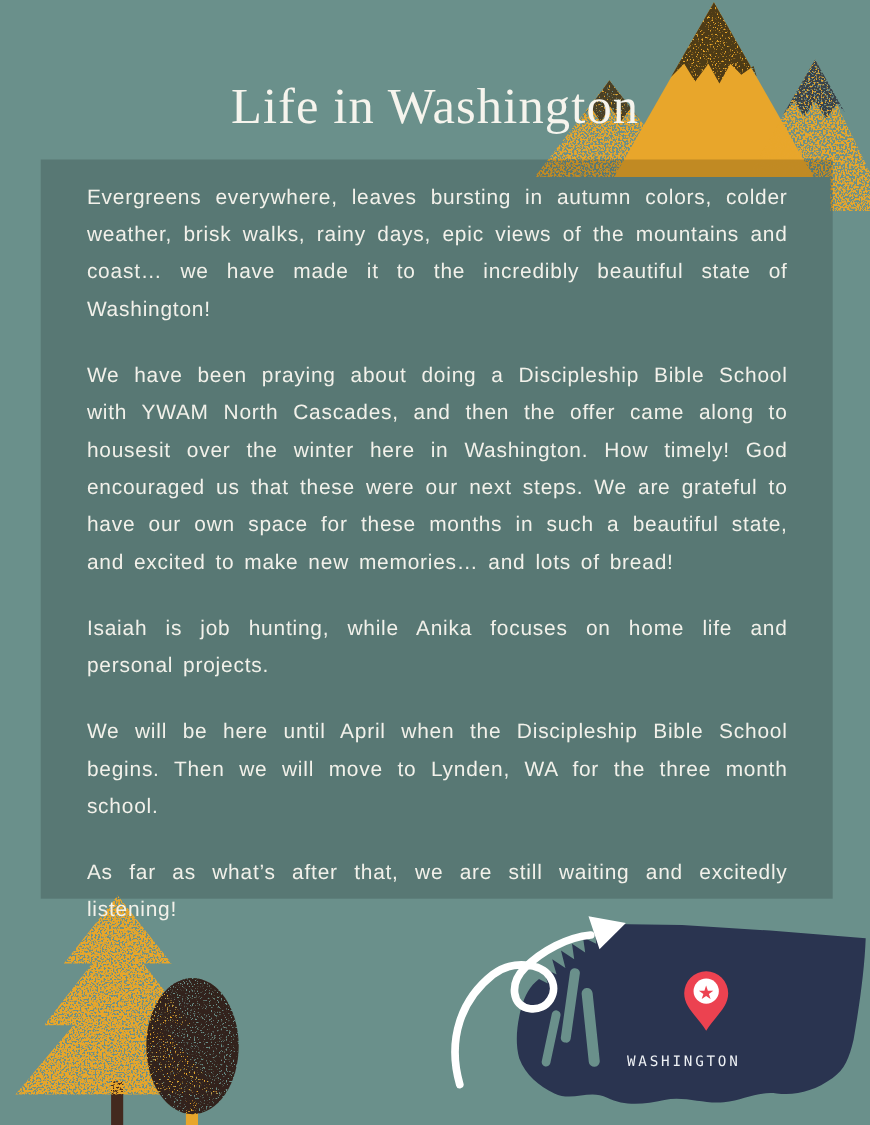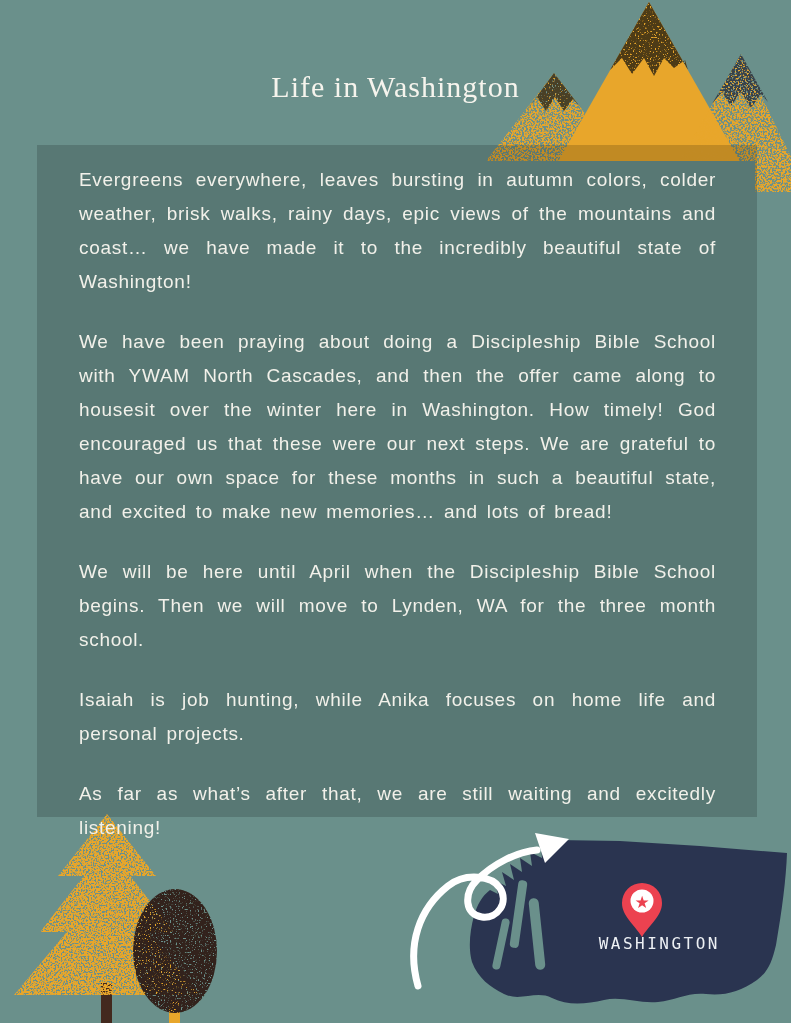--- a/index.html
+++ b/index.html
@@ -6,36 +6,36 @@
   .page {
     position:relative; width:791px; height:1023px;
     background:#6A908B; overflow:hidden;
     font-family:"Liberation Sans", sans-serif;
   }
   .artwork { position:absolute; left:0; top:0; z-index:1; }
   .title {
     position:absolute; top:70px; left:0; width:791px;
     text-align:center; z-index:3;
     font-family:"Liberation Serif", serif;
-    font-size:30px; font-weight:400; letter-spacing:1px;
+    font-size:46px; font-weight:400; letter-spacing:1px;
     color:#F6F4ED;
   }
   .panel-text {
     position:absolute; left:79px; top:163px; width:637px; z-index:3;
     color:#F2F1EA; font-size:19px; line-height:34px;
     letter-spacing:0.7px; word-spacing:3px; font-weight:300;
     text-align:justify;
   }
   .panel-text p { margin:0 0 26px 0; }
   .panel-text p:last-child { margin-bottom:14px; }
   .map-label {
-    position:absolute; left:570px; top:934px; width:150px; z-index:3;
-    text-align:right;
+    position:absolute; left:570px; top:958px; width:150px; z-index:3;
+    text-align:left;
     font-family:"DejaVu Sans Mono", monospace;
-    font-size:16px; letter-spacing:2.5px; color:#EDF0F4;
+    font-size:13px; letter-spacing:2.5px; color:#EDF0F4;
   }
 </style>
 </head>
 <body>
 
 <div class="page">
 
   <svg class="artwork" width="791" height="1023" viewBox="0 0 791 1023">
     <defs>
       <filter id="speckleA" x="-15%" y="-15%" width="130%" height="130%">
@@ -131,20 +131,20 @@
       <path d="M418 986 C406 944 420 908 448 886 C466 872 492 876 500 888 C509 902 498 919 482 917 C465 915 463 894 477 880 C493 864 516 852 537 850" stroke="#FFFFFF" stroke-width="7" fill="none" stroke-linecap="round"></path>
       <polygon points="569,839 545,863 535,833" fill="#FFFFFF"></polygon>
     </g>
   </svg>
 
   <div class="title">Life in Washington</div>
 
   <div class="panel-text">
     <p>Evergreens everywhere, leaves bursting in autumn colors, colder weather, brisk walks, rainy days, epic views of the mountains and coast… we have made it to the incredibly beautiful state of Washington!</p>
     <p>We have been praying about doing a Discipleship Bible School with YWAM North Cascades, and then the offer came along to housesit over the winter here in Washington. How timely! God encouraged us that these were our next steps. We are grateful to have our own space for these months in such a beautiful state, and excited to make new memories… and lots of bread!</p>
+    <p>Isaiah is job hunting, while Anika focuses on home life and personal projects.</p>
     <p>We will be here until April when the Discipleship Bible School begins. Then we will move to Lynden, WA for the three month school.</p>
-    <p>Isaiah is job hunting, while Anika focuses on home life and personal projects.</p>
     <p>As far as what’s after that, we are still waiting and excitedly listening!</p>
   </div>
 
   <div class="map-label">WASHINGTON</div>
 
 </div>
 
 </body></html>

